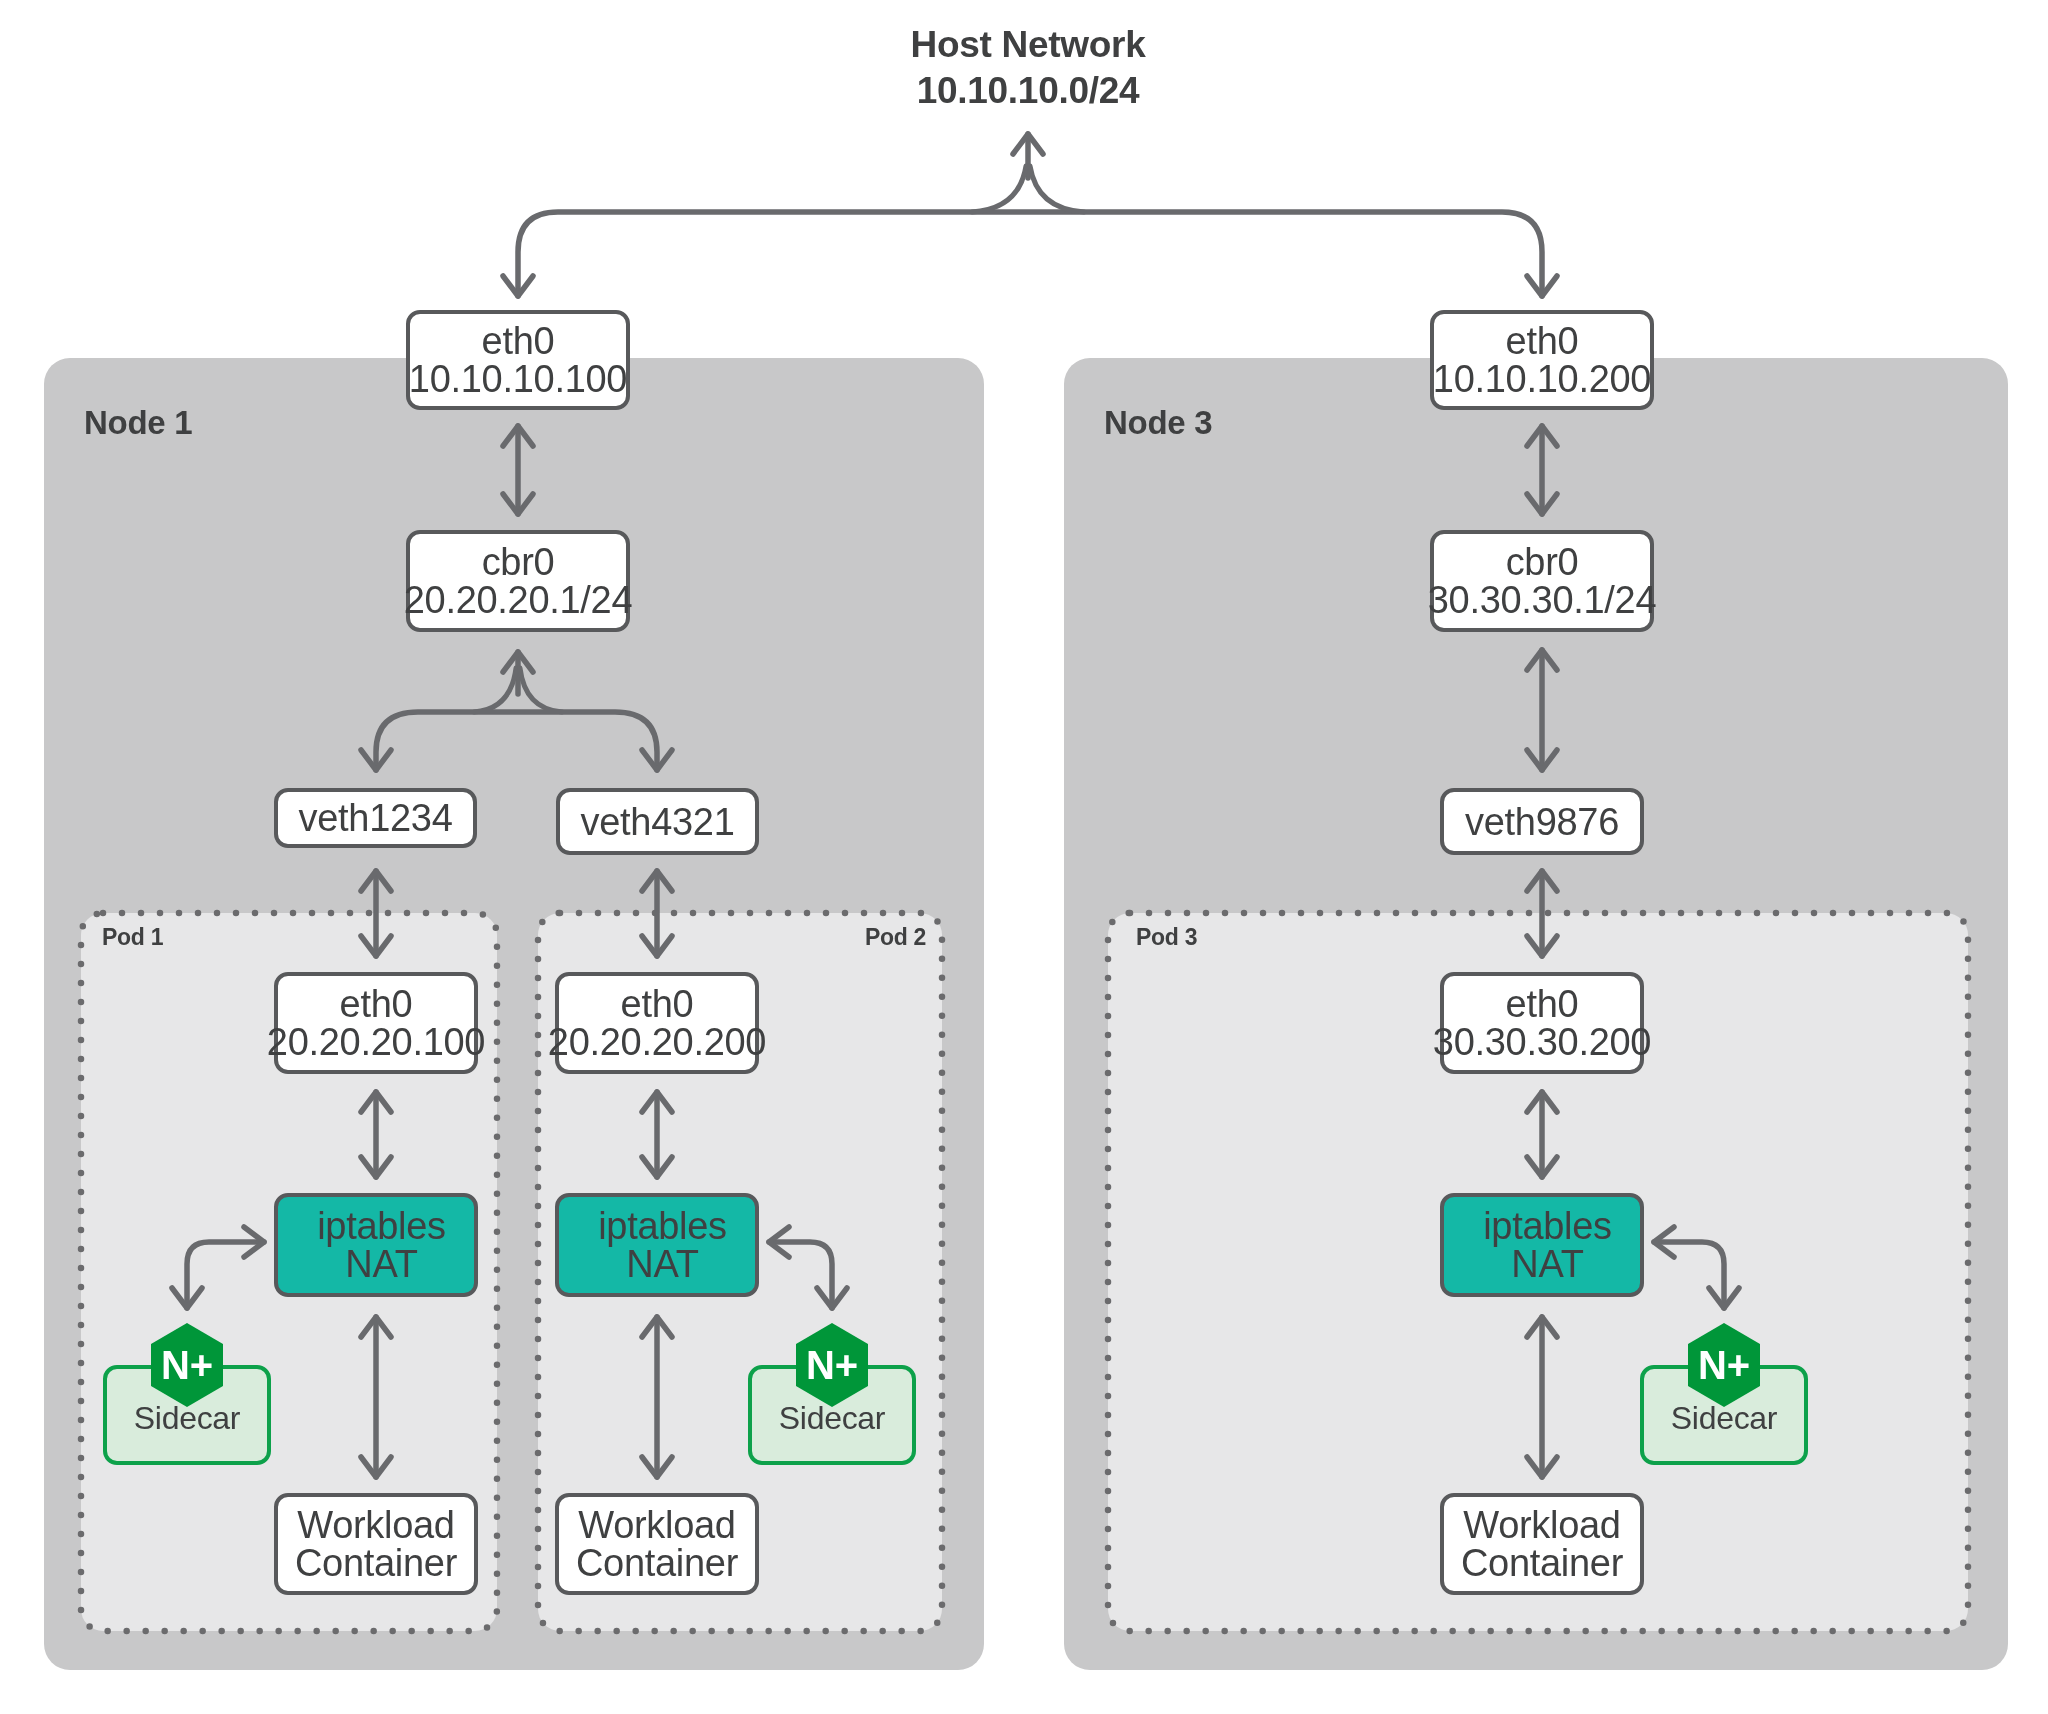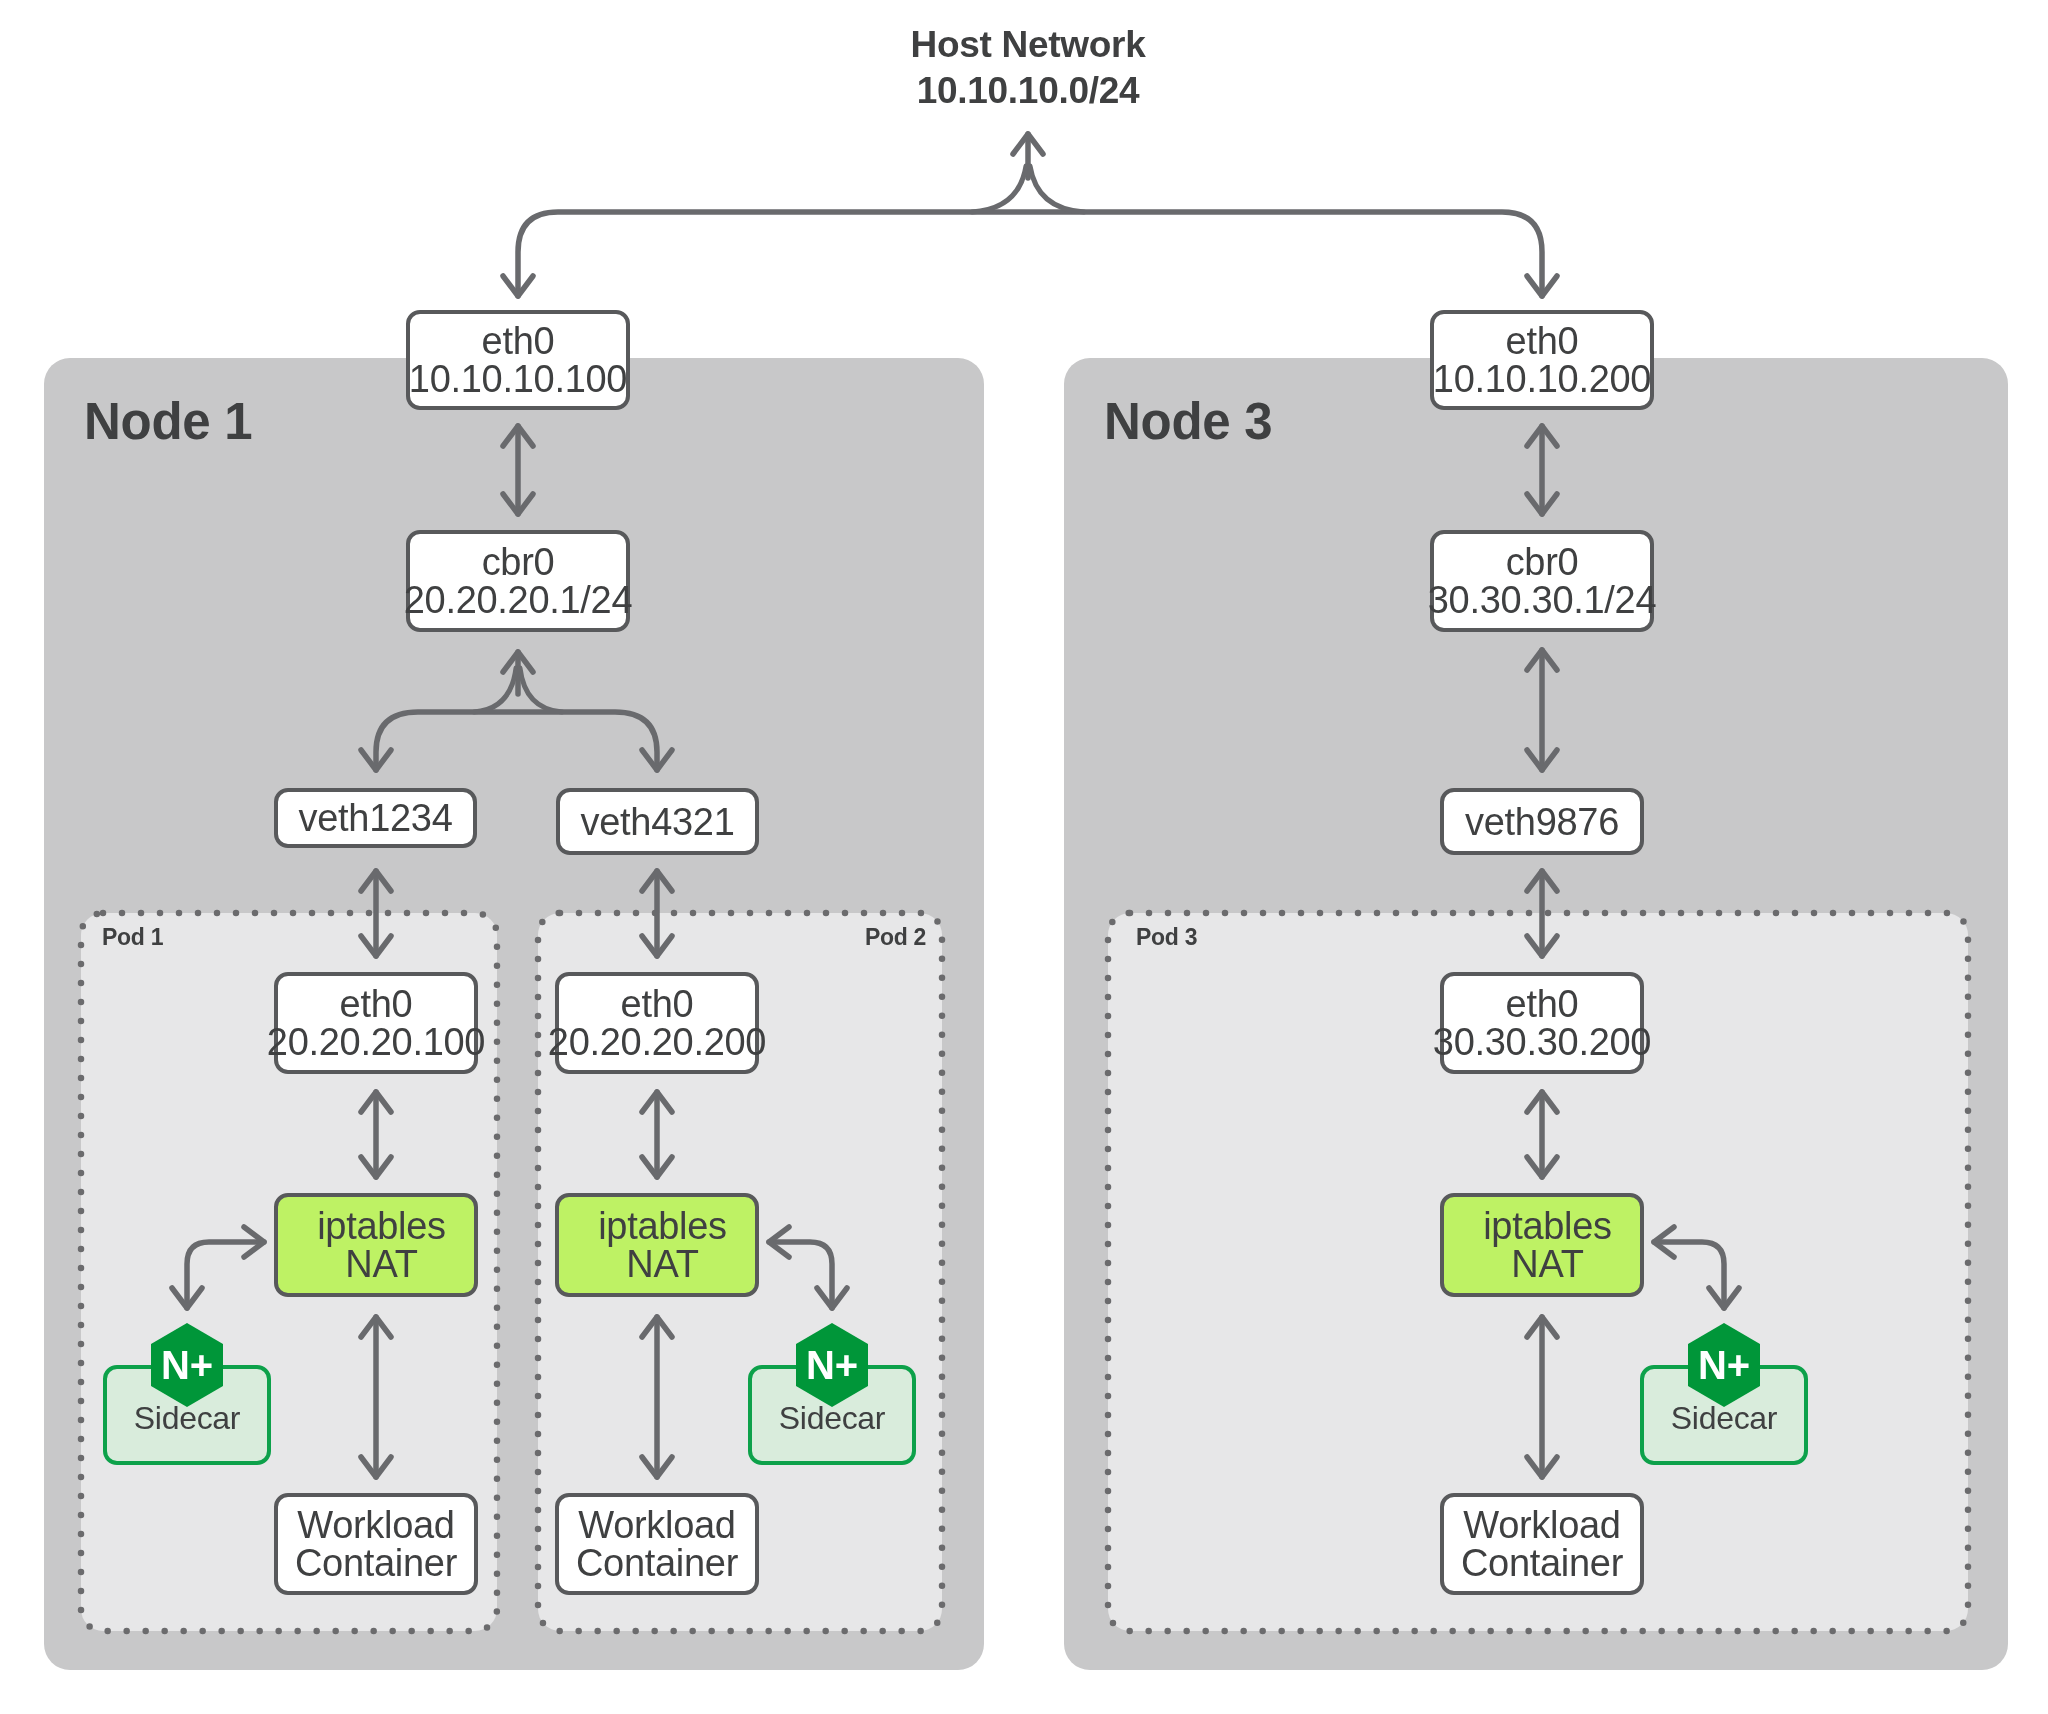--- a/index.html
+++ b/index.html
@@ -2,29 +2,29 @@
 <html><head>
 <meta charset="utf-8">
 <style>
   html,body{margin:0;padding:0;background:#ffffff;}
   body{font-family:"Liberation Sans","DejaVu Sans",sans-serif;letter-spacing:-0.3px;}
   #canvas{position:relative;width:2048px;height:1714px;background:#ffffff;overflow:hidden;}
   #wires{position:absolute;left:0;top:0;width:2048px;height:1714px;}
   .box{position:absolute;background:#ffffff;border:4px solid #58595b;border-radius:14px;
        display:flex;flex-direction:column;align-items:center;justify-content:center;
        font-size:38px;line-height:38px;color:#3f4041;text-align:center;box-sizing:border-box;}
-  .box.nat{background:#bef264;padding-left:11px;}
+  .box.nat{background:#14b8a6;padding-left:11px;}
   .sidecar{position:absolute;background:#d9ecdc;border:4px solid #0da14a;border-radius:14px;
        display:flex;align-items:flex-end;justify-content:center;padding-bottom:24px;
        font-size:32px;color:#3f4041;box-sizing:border-box;}
   .badge{position:absolute;width:76px;height:88px;display:flex;align-items:center;justify-content:center;}
   .badge svg{position:absolute;left:0;top:0;}
   .badge span{position:relative;color:#ffffff;font-weight:bold;font-size:40px;letter-spacing:0;}
   .lbl{position:absolute;font-weight:bold;color:#3f4041;white-space:nowrap;}
-  .lbl.node{font-size:51px;}
+  .lbl.node{font-size:33px;margin-top:12px;}
   .lbl.pod{font-size:23px;}
   .title{position:absolute;left:728px;top:22px;width:600px;text-align:center;
        font-weight:bold;font-size:37px;line-height:46px;color:#3f4041;}
 </style>
 </head>
 <body>
 
 <div id="canvas">
 
   <svg id="wires" viewBox="0 0 2048 1714">

